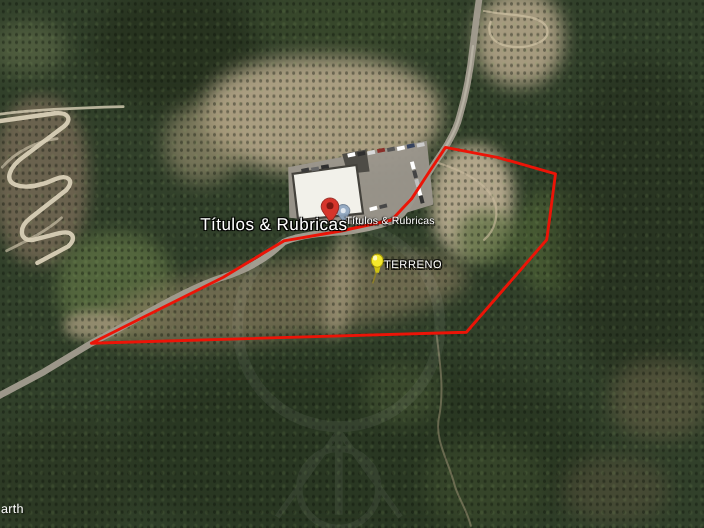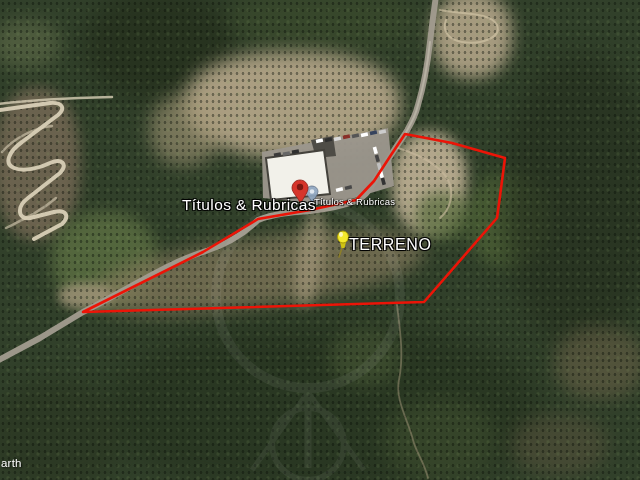--- a/index.html
+++ b/index.html
@@ -11,21 +11,21 @@
                 background-size:6px 7px;}
   .speckle.light{background-image:radial-gradient(rgba(140,168,104,.14) 1px, transparent 2.1px);
                  background-size:10px 12px;background-position:3px 4px;}
   svg.overlay{position:absolute;left:0;top:0;}
   .maplabel{position:absolute;color:#fff;white-space:nowrap;
     text-shadow:-1px -1px 0 rgba(0,0,0,.9),1px -1px 0 rgba(0,0,0,.9),
                 -1px 1px 0 rgba(0,0,0,.9),1px 1px 0 rgba(0,0,0,.9),0 0 3px rgba(0,0,0,.7);}
   .label-big{left:182px;top:196px;font-size:15.5px;letter-spacing:.4px;}
   .label-small{left:314px;top:196px;font-size:9.5px;letter-spacing:.2px;
     text-shadow:-1px 0 1px rgba(0,0,0,.85),1px 1px 1px rgba(0,0,0,.85),0 0 2px rgba(0,0,0,.8);}
-  .label-terreno{left:349px;top:236px;font-size:16px;letter-spacing:.6px;}
+  .label-terreno{left:349px;top:236px;font-size:10px;letter-spacing:.6px;}
   .label-earth{left:1px;top:457px;font-size:11.5px;letter-spacing:.2px;
     text-shadow:1px 1px 2px rgba(0,0,0,.85);text-align:right;}
 </style>
 </head>
 <body>
 
 <div id="stage">
 
   <div class="blob" style="left:85px;top:-10px;width:150px;height:110px;background:#25301d;filter:blur(12px);opacity:.8;"></div>
   <div class="blob" style="left:-8px;top:20px;width:68px;height:48px;background:#6b7751;filter:blur(9px);opacity:.5;"></div>

